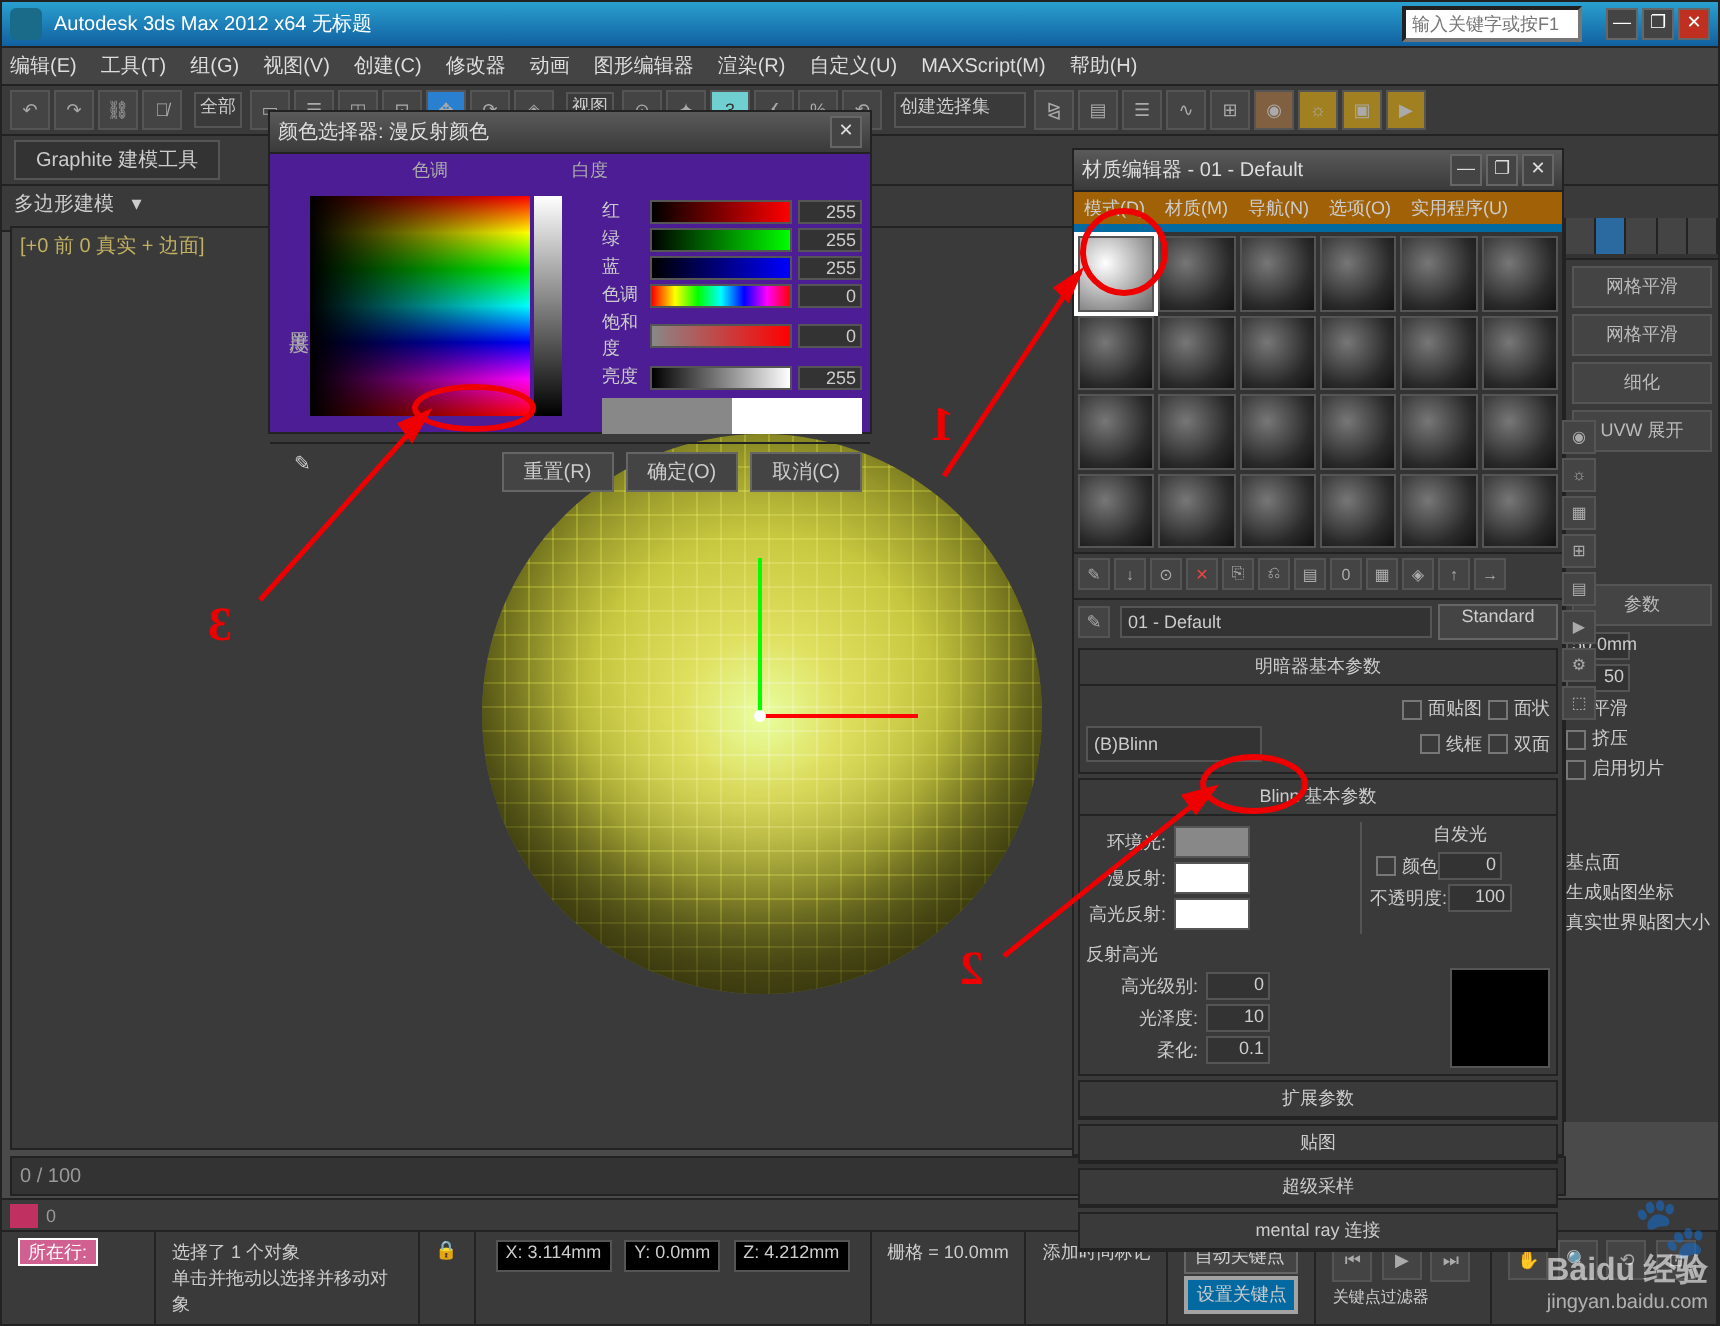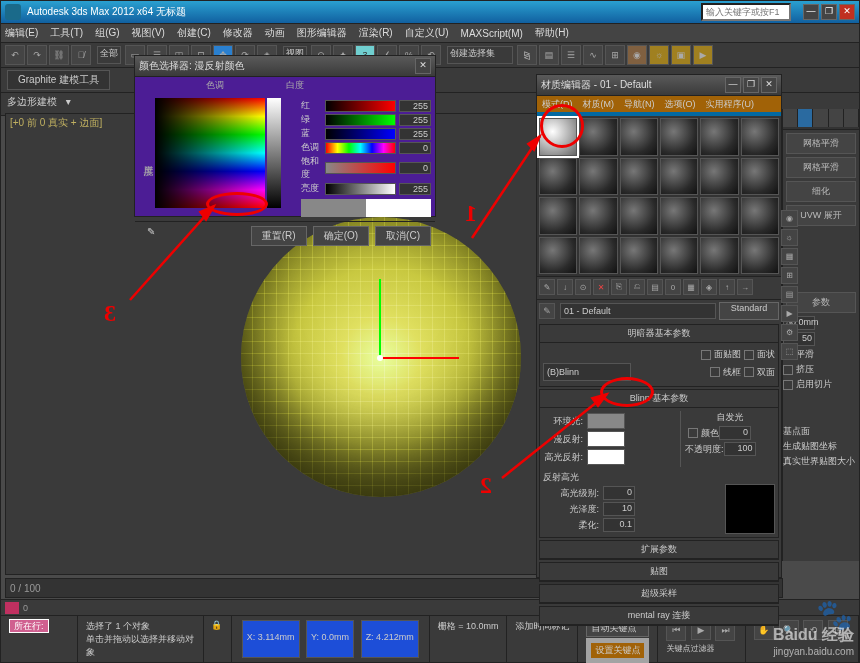--- a/index.html
+++ b/index.html
@@ -39,21 +39,21 @@
 .axis-y{position:absolute;left:378px;top:278px;width:2px;height:80px;background:#0f0}
 .axis-x{position:absolute;left:378px;top:356px;width:80px;height:2px;background:#f00}
 .axis-c{position:absolute;left:376px;top:354px;width:6px;height:6px;background:#fff;border-radius:50%}
 
 
 .timeline{position:absolute;left:4px;bottom:64px;right:76px;height:18px;background:#333;border:1px solid #222;display:flex;align-items:center}
 .status1{position:absolute;left:0;bottom:46px;right:0;height:16px;background:#3a3a3a;display:flex;align-items:center;font-size:9px;color:#999;padding:0 4px;border-top:1px solid #222}
 .status2{position:absolute;left:0;bottom:0;right:0;height:46px;background:#3a3a3a;border-top:1px solid #222;display:flex}
 .status2 .seg{padding:4px 8px;font-size:9px;color:#ccc;border-right:1px solid #222}
 .pink{background:#d06090;color:#fff;padding:1px 4px;border:1px solid #fff}
-.spin{display:inline-block;background:#1d4ed8;border:1px solid #555;height:14px;padding:11px 4px;font-size:9px;color:#ccc;margin:0 2px}
+.spin{display:inline-block;background:#000000;border:1px solid #555;height:14px;padding:0 4px;font-size:9px;color:#ccc;margin:0 2px}
 
 
 .rpanel{position:absolute;right:0;top:108px;width:76px;height:452px;background:#3a3a3a;border-left:1px solid #222}
 .rpanel .tabicons{display:flex;height:20px;background:#333;border-bottom:1px solid #222}
 .rpanel .tabicons div{width:15px;height:18px;border-right:1px solid #222;background:#444}
 .rpanel .section{background:#444;border:1px solid #555;margin:3px;padding:3px;font-size:9px;color:#bbb;text-align:center}
 .rpanel .chk{display:flex;align-items:center;font-size:9px;margin:2px 0}
 .rpanel .chk .box{width:8px;height:8px;border:1px solid #777;margin-right:3px}
 
 
@@ -252,21 +252,21 @@
     <div class="seg">🔒</div>
     <div class="seg">
       <span class="spin">X: 3.114mm</span>
       <span class="spin">Y: 0.0mm</span>
       <span class="spin">Z: 4.212mm</span>
     </div>
     <div class="seg">栅格 = 10.0mm</div>
     <div class="seg">添加时间标记</div>
     <div class="seg">
       <div style="background:#444;border:1px solid #666;padding:1px 4px;margin-bottom:1px">自动关键点</div>
-      <div style="background:#a16207;border:5px solid #a3a3a3;padding:1px 4px">设置关键点</div>
+      <div style="background:#0369a1;border:2px solid #a3a3a3;padding:1px 4px">设置关键点</div>
     </div>
     <div class="seg">
       <span class="tbtn">⏮</span>
       <span class="tbtn">▶</span>
       <span class="tbtn">⏭</span>
       <div style="font-size:8px;margin-top:2px">关键点过滤器</div>
     </div>
     <div class="seg">
       <span class="tbtn">✋</span>
       <span class="tbtn">🔍</span>

